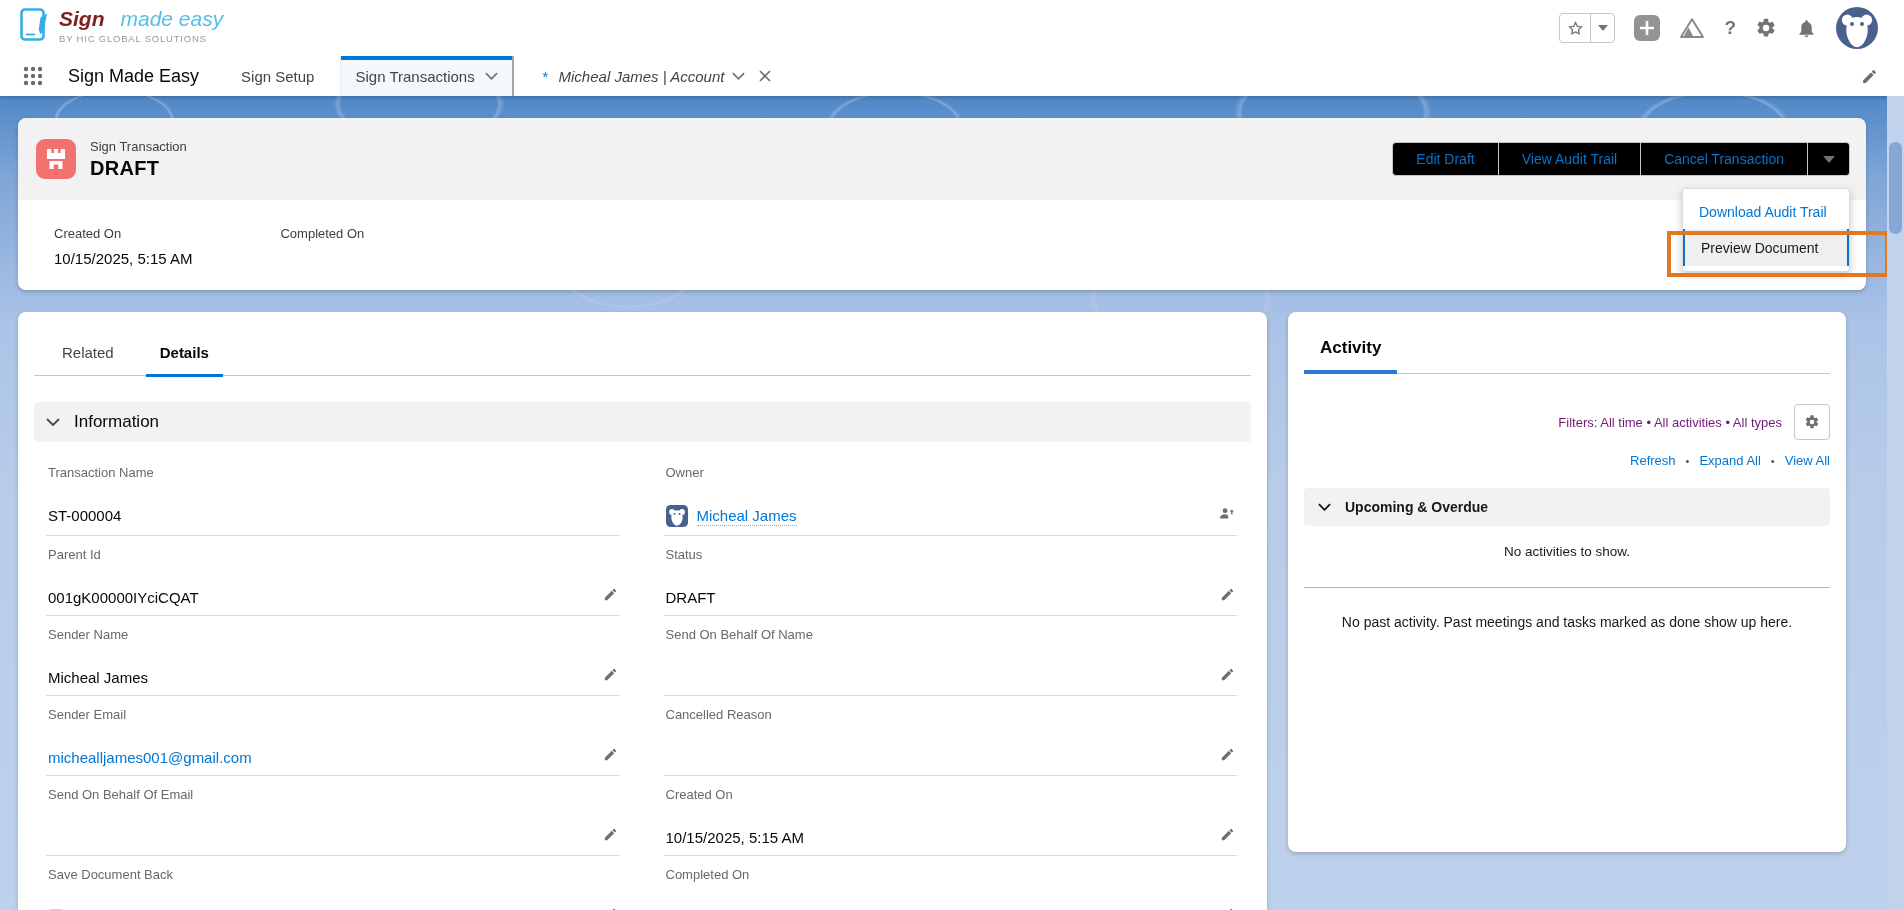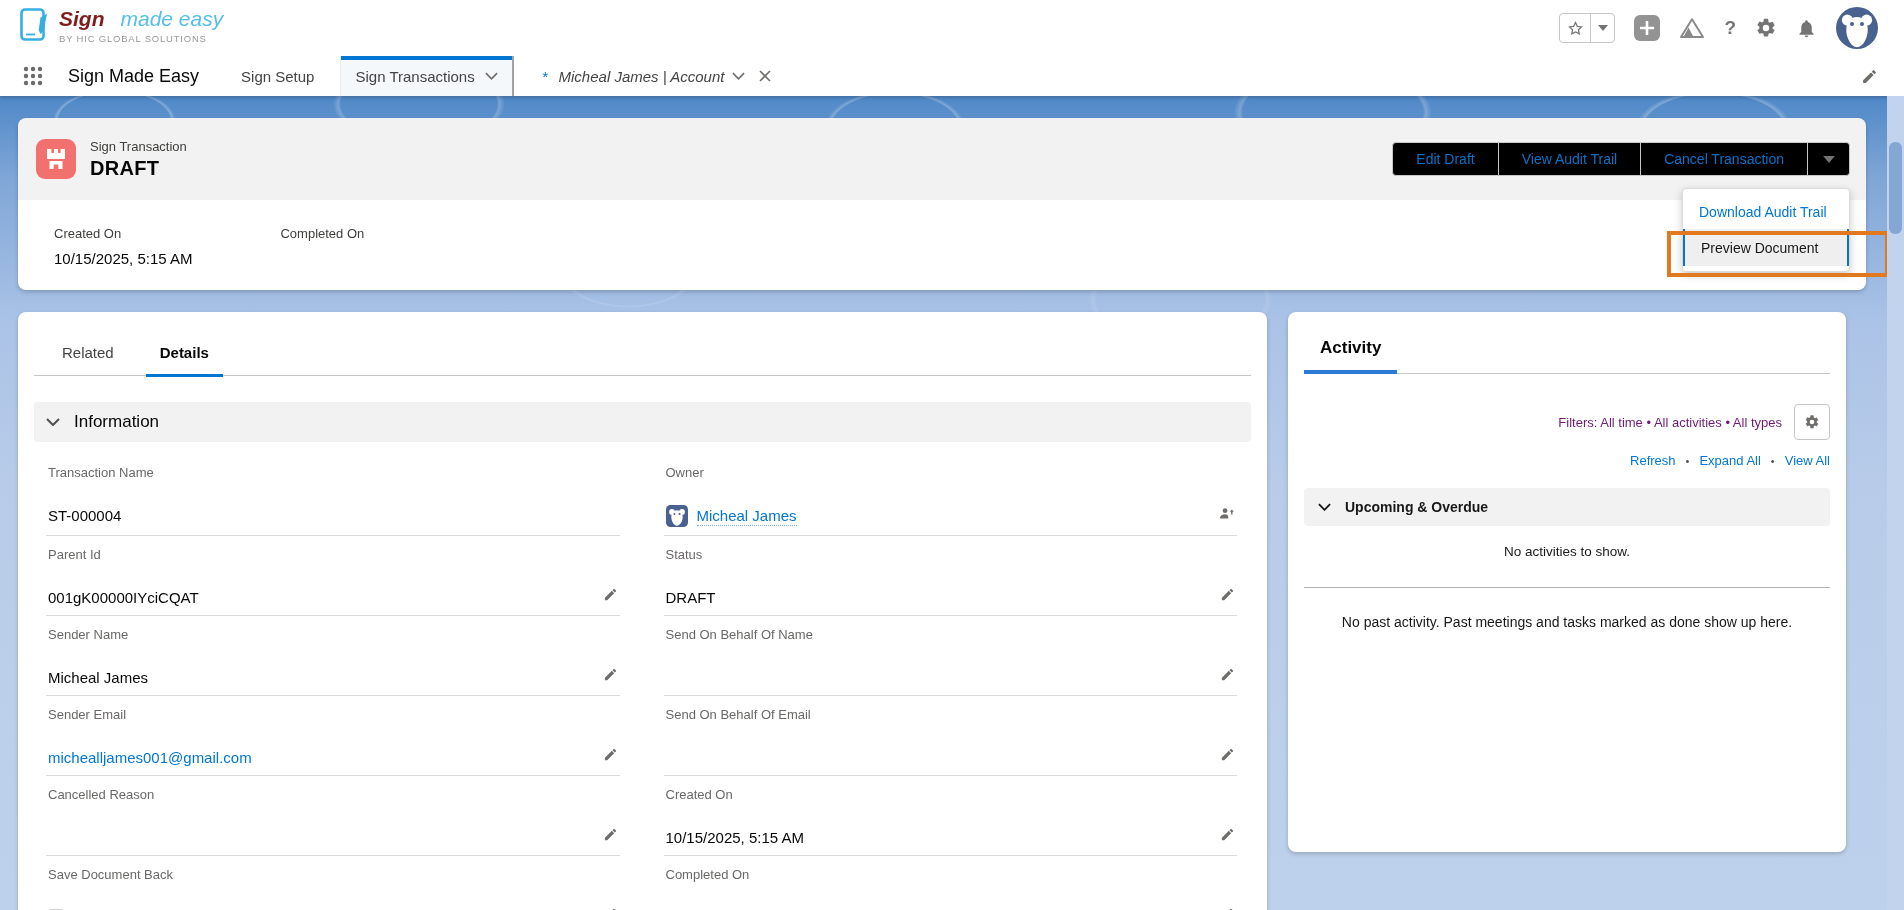--- a/index.html
+++ b/index.html
@@ -359,31 +359,31 @@
       <div class="fvalue">
           <a href="#" class="linkv">michealljames001@gmail.com</a>
         </div>
       <button class="pencil">
           <svg width="15" height="15" viewBox="0 0 24 24" fill="#706e6b">
             <path d="M3 17.25V21h3.75L17.8 9.94l-3.75-3.75L3 17.25zM20.7 7.04c.39-.39.39-1.02 0-1.41l-2.34-2.34a1 1 0 0 0-1.41 0l-1.83 1.83 3.75 3.75 1.83-1.83z"></path>
           </svg>
         </button>
     </div>
     <div class="fcell">
+      <div class="flabel">Cancelled Reason</div>
+      <div class="fvalue"></div>
+      <button class="pencil">
+          <svg width="15" height="15" viewBox="0 0 24 24" fill="#706e6b">
+            <path d="M3 17.25V21h3.75L17.8 9.94l-3.75-3.75L3 17.25zM20.7 7.04c.39-.39.39-1.02 0-1.41l-2.34-2.34a1 1 0 0 0-1.41 0l-1.83 1.83 3.75 3.75 1.83-1.83z"></path>
+          </svg>
+        </button>
+    </div>
+
+    <div class="fcell">
       <div class="flabel">Send On Behalf Of Email</div>
-      <div class="fvalue"></div>
-      <button class="pencil">
-          <svg width="15" height="15" viewBox="0 0 24 24" fill="#706e6b">
-            <path d="M3 17.25V21h3.75L17.8 9.94l-3.75-3.75L3 17.25zM20.7 7.04c.39-.39.39-1.02 0-1.41l-2.34-2.34a1 1 0 0 0-1.41 0l-1.83 1.83 3.75 3.75 1.83-1.83z"></path>
-          </svg>
-        </button>
-    </div>
-
-    <div class="fcell">
-      <div class="flabel">Cancelled Reason</div>
       <div class="fvalue"></div>
       <button class="pencil">
           <svg width="15" height="15" viewBox="0 0 24 24" fill="#706e6b">
             <path d="M3 17.25V21h3.75L17.8 9.94l-3.75-3.75L3 17.25zM20.7 7.04c.39-.39.39-1.02 0-1.41l-2.34-2.34a1 1 0 0 0-1.41 0l-1.83 1.83 3.75 3.75 1.83-1.83z"></path>
           </svg>
         </button>
     </div>
     <div class="fcell">
       <div class="flabel">Created On</div>
       <div class="fvalue">10/15/2025, 5:15 AM</div>

